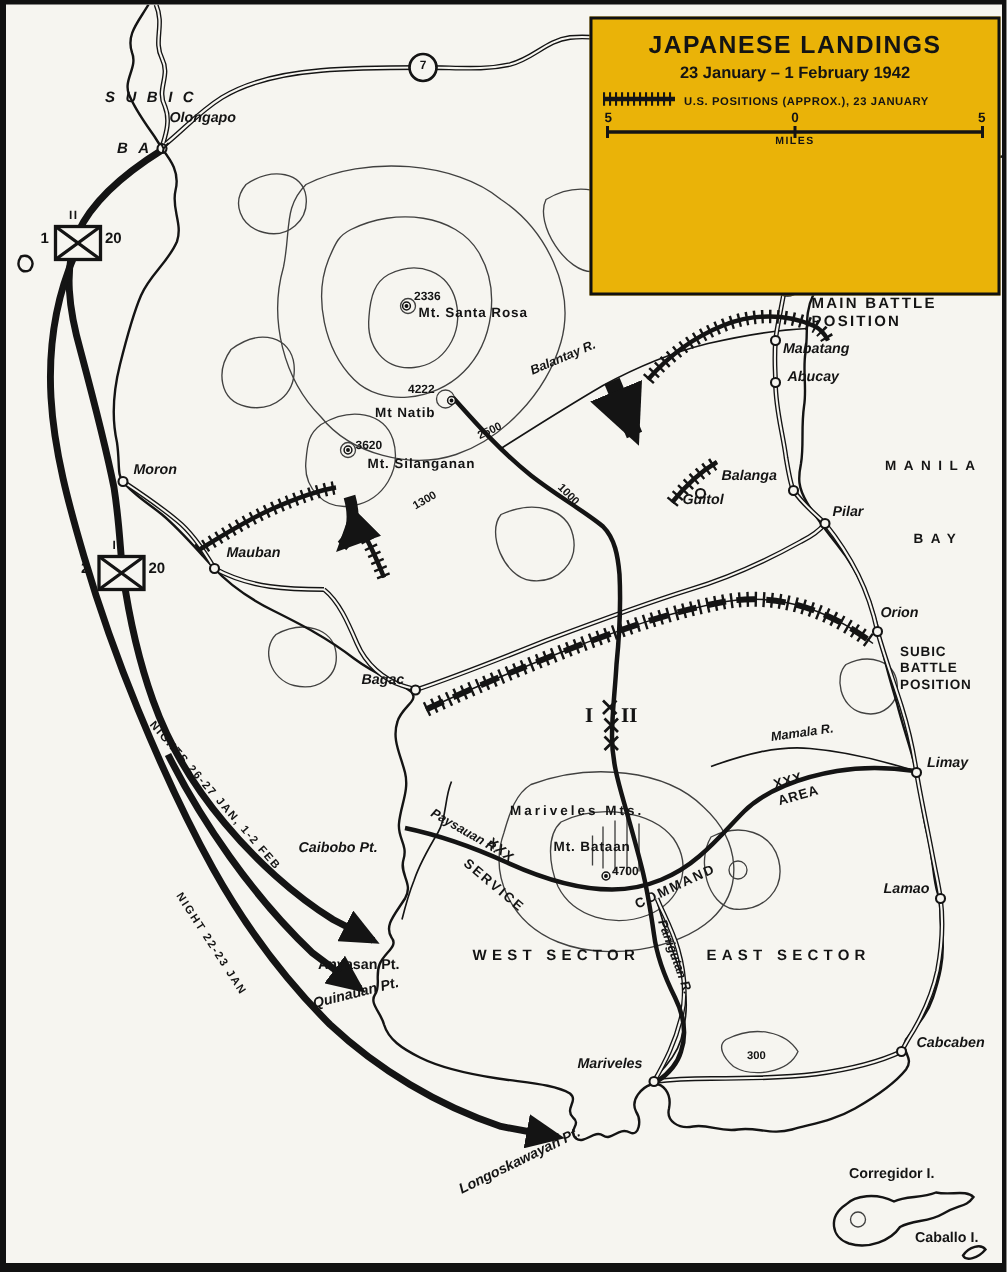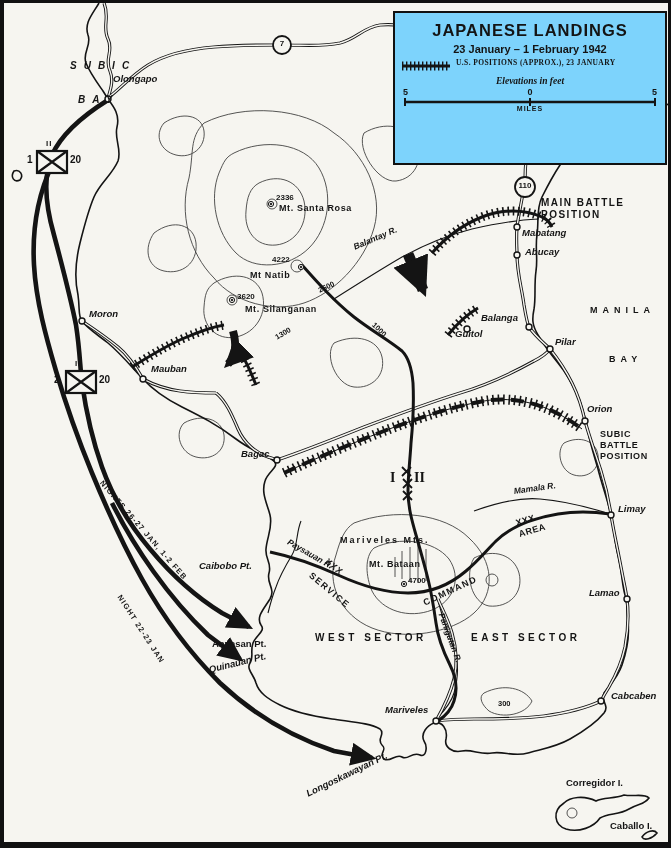--- a/index.html
+++ b/index.html
@@ -24,28 +24,28 @@
   .river{font-size:8.5px;font-weight:bold;font-style:italic;}
   .elev{font-size:8px;font-weight:bold;}
   .contour{font-size:7.5px;font-weight:bold;}
   .arrowlbl{font-size:7.5px;font-weight:bold;letter-spacing:1.2px;}
   .corps{font-family:"Liberation Serif",serif;font-size:14px;font-weight:bold;}
   .unitnum{font-size:10px;font-weight:bold;}
   .ech{font-size:8px;font-weight:bold;letter-spacing:1px;}
   .routenum{font-size:8px;font-weight:bold;text-align:center;}
   
   #titlebox{
-    position:absolute;left:389px;top:8px;width:274px;height:154px;
-    border:2px solid #111;background:#7dd3fc;box-sizing:border-box;
+    position:absolute;left:389px;top:8px;width:274px;height:186px;
+    border:2px solid #111;background:#eab308;box-sizing:border-box;
     text-align:center;
   }
   #titlebox .t1{font-size:16.5px;font-weight:bold;letter-spacing:1px;margin-top:8px;}
   #titlebox .t2{font-size:16.5px;font-weight:bold;letter-spacing:1px;}
   #titlebox .dates{font-size:11px;font-weight:bold;margin-top:3px;}
-  .legrow{display:flex;align-items:flex-start;margin:3px 16px 0 4px;text-align:left;font-family:Liberation Serif, serif;}
+  .legrow{display:flex;align-items:flex-end;margin:3px 16px 0 4px;text-align:left;}
   .legrow .sym{width:54px;height:14px;flex:0 0 54px;}
   .legrow .legtxt{font-size:7.5px;font-weight:bold;letter-spacing:.4px;margin-left:3px;}
   .elevnote{font-size:9.5px;font-style:italic;font-weight:bold;margin-top:4px;font-family:"Liberation Serif",serif;}
   .scalewrap{position:relative;height:30px;margin:1px 8px 0 8px;}
   .scalenum{position:absolute;top:0;font-size:9px;font-weight:bold;}
   .scaleunit{position:absolute;top:18px;left:0;right:0;text-align:center;font-size:7px;font-weight:bold;letter-spacing:1px;}
 </style>
 </head>
 <body>
 
@@ -313,21 +313,20 @@
     <div class="dates">23 January – 1 February 1942</div>
 
     <div class="legrow">
       <svg class="sym" viewBox="0 0 54 14">
         <line x1="3" y1="8" x2="51" y2="8" stroke="#141414" stroke-width="3"></line>
         <line x1="3" y1="8" x2="51" y2="8" stroke="#141414" stroke-width="9" stroke-dasharray="1.4,2.6"></line>
       </svg>
       <span class="legtxt">U.S. POSITIONS (APPROX.), 23 JANUARY</span>
     </div>
 
-    <div class="elevnote">Elevations in feet</div>
 
     <div class="scalewrap">
       <span class="scalenum" style="left:0">5</span>
       <span class="scalenum" style="left:50%;transform:translateX(-50%)">0</span>
       <span class="scalenum" style="right:0">5</span>
       <svg width="254" height="8" viewBox="0 0 254 8" style="position:absolute;top:11px;left:0">
         <line x1="2" y1="4" x2="252" y2="4" stroke="#141414" stroke-width="2.4"></line>
         <line x1="2" y1="0" x2="2" y2="8" stroke="#141414" stroke-width="2"></line>
         <line x1="127" y1="0" x2="127" y2="8" stroke="#141414" stroke-width="2"></line>
         <line x1="252" y1="0" x2="252" y2="8" stroke="#141414" stroke-width="2"></line>

